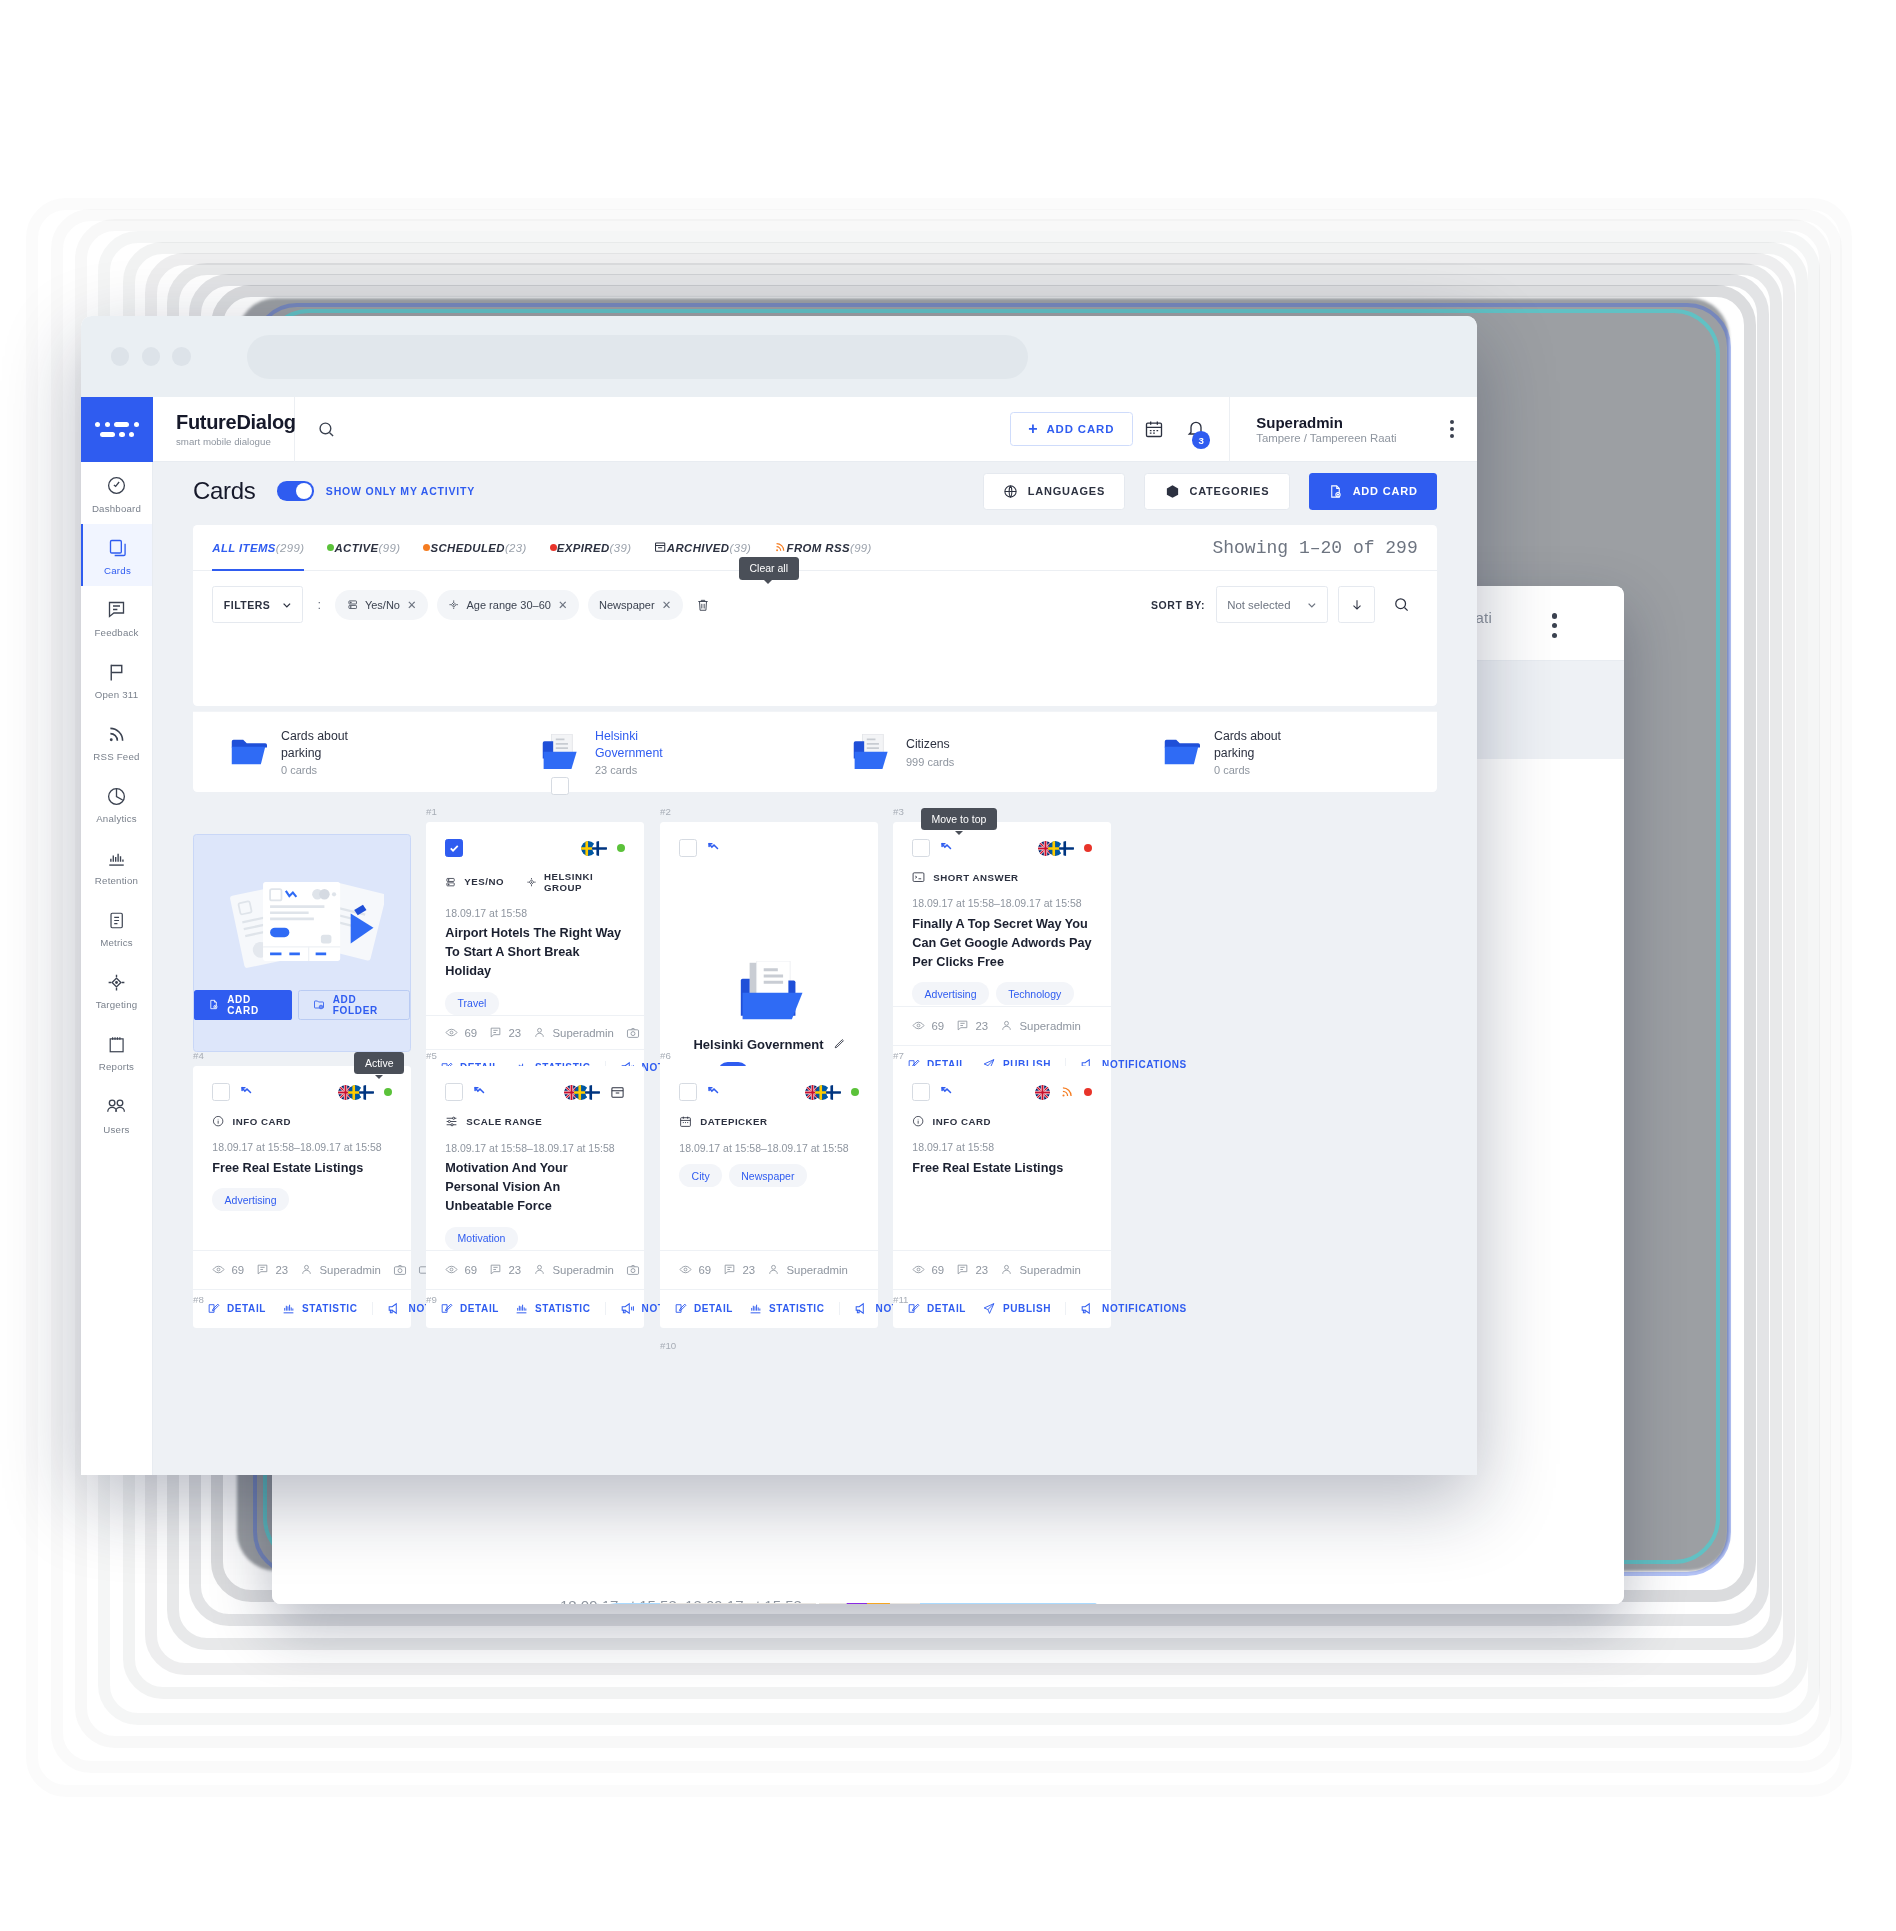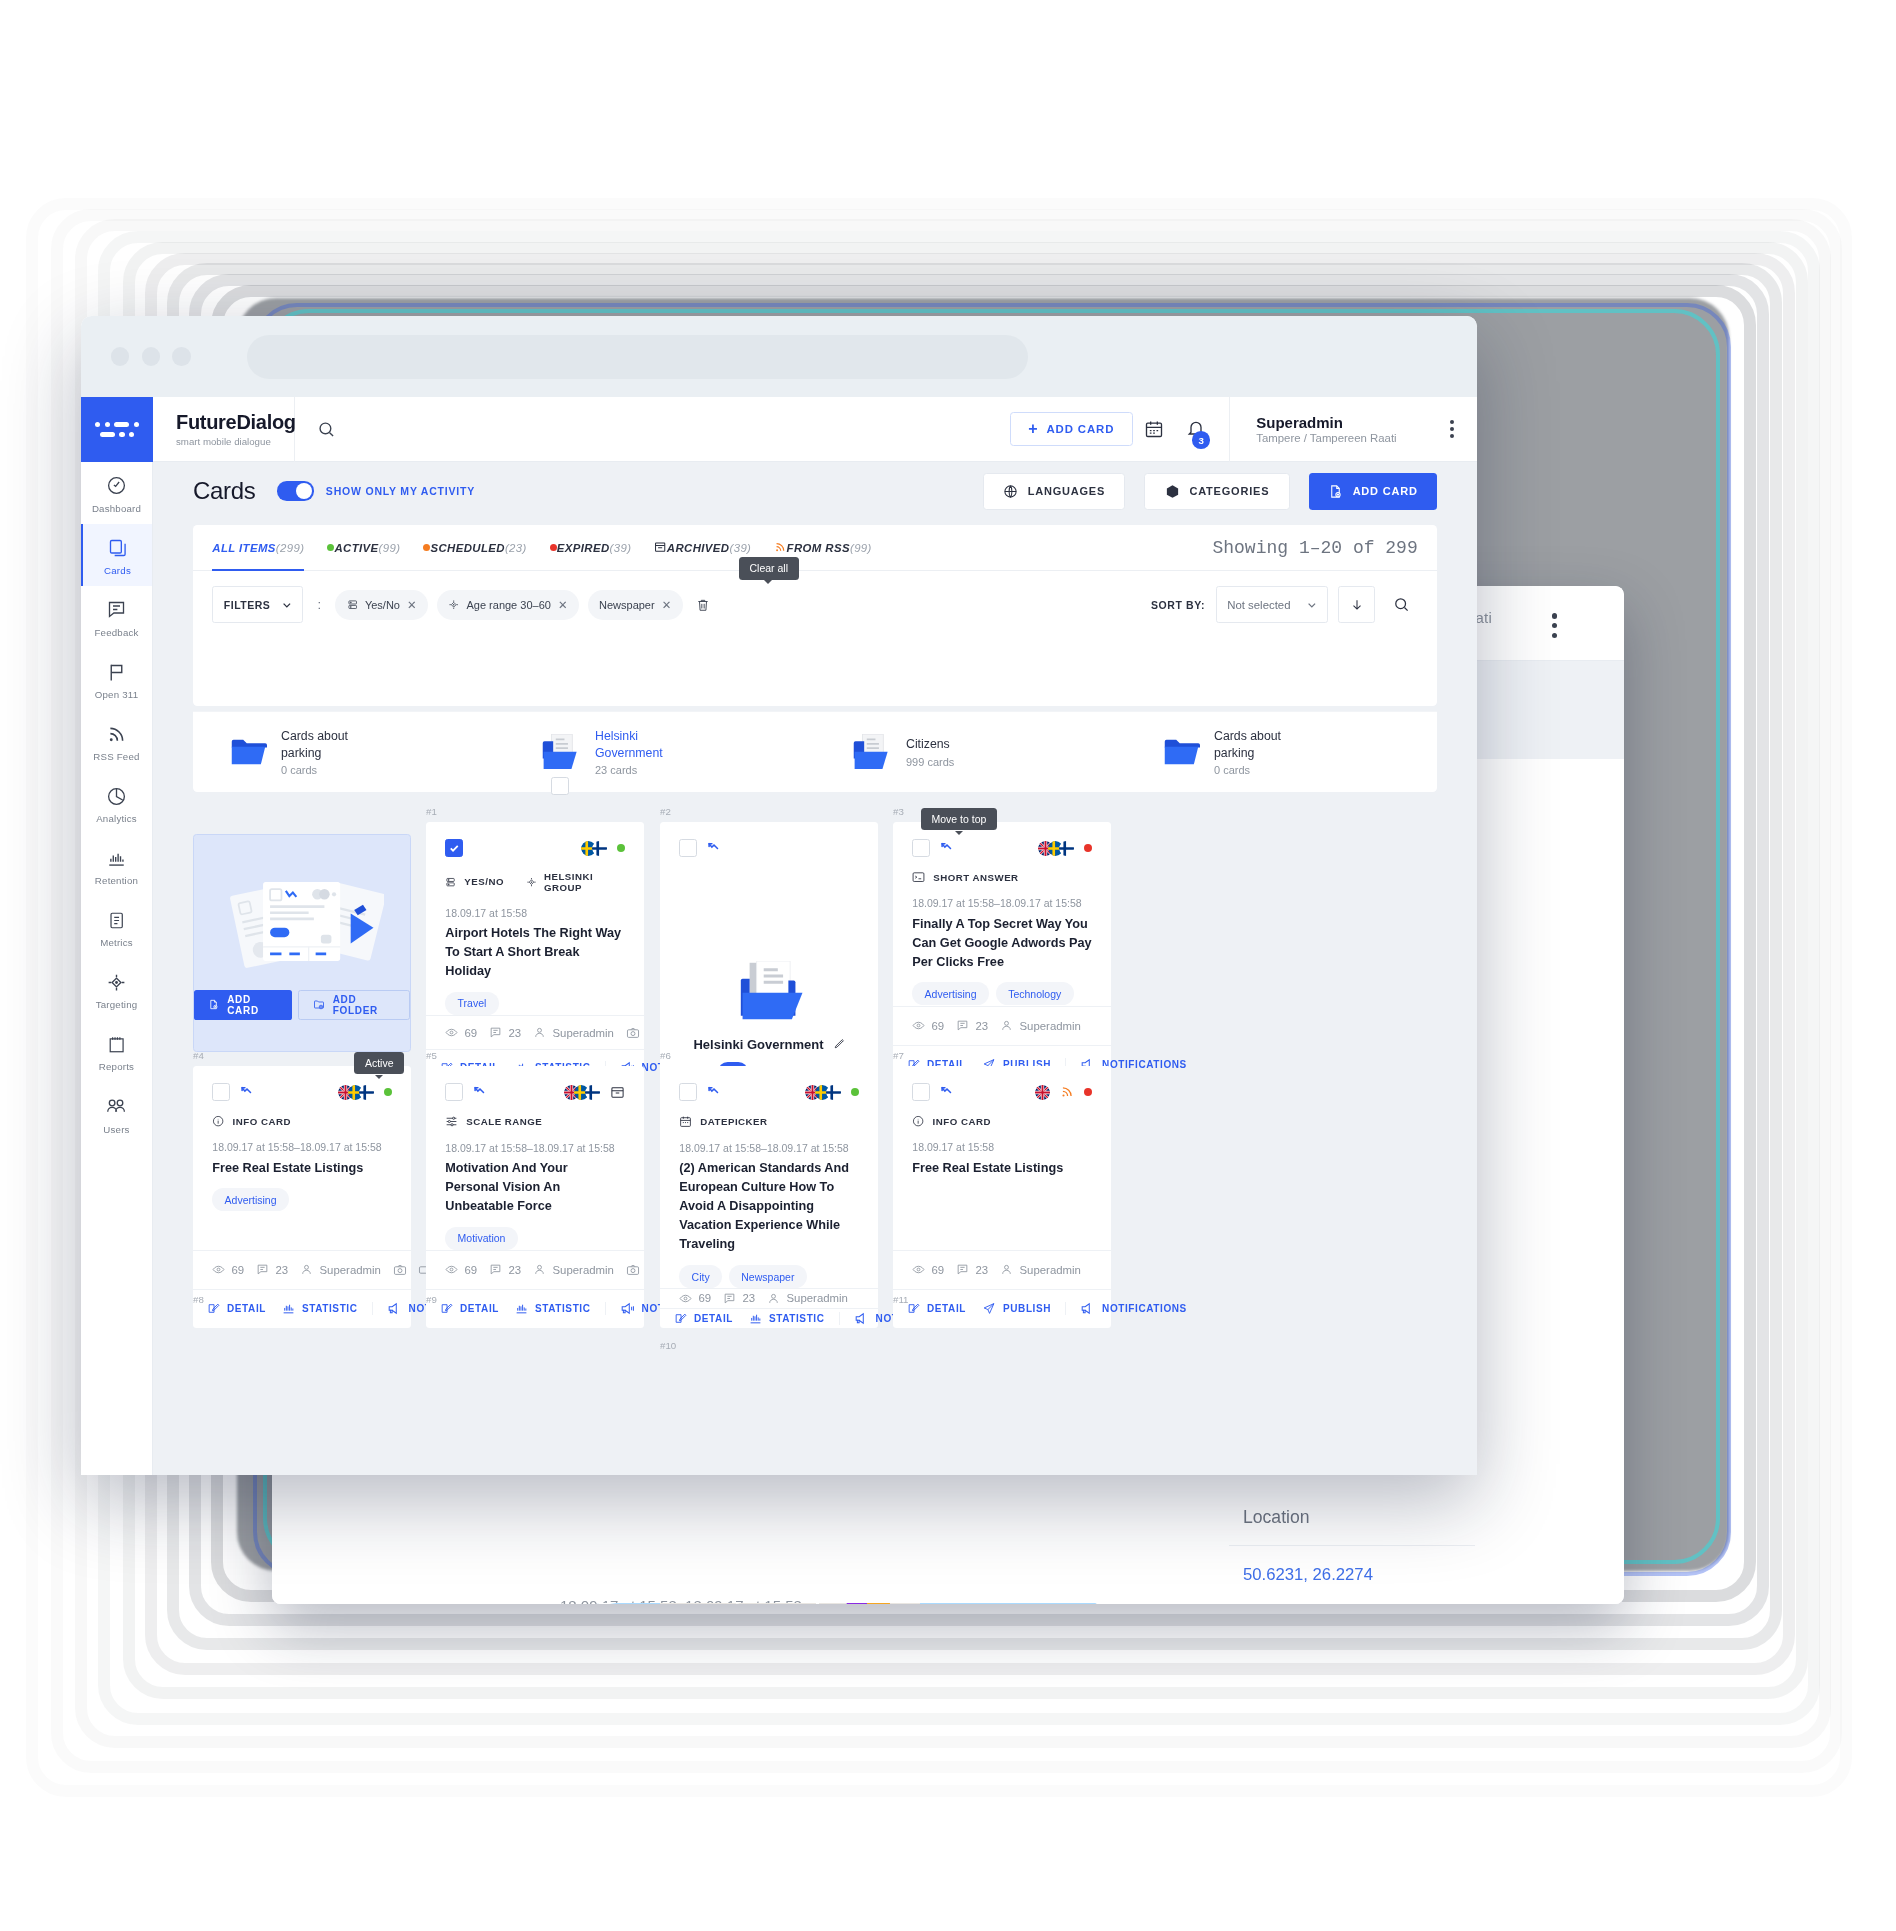--- a/index.html
+++ b/index.html
@@ -279,26 +279,20 @@
         <div class="wb-kpi-title">
           <span>lot identified</span>
           <span class="wb-kpi-delta">-3%</span>
         </div>
         <div style="margin-top:8.8px;">
           <span class="wb-kpi-num">0%</span>
           <span class="wb-kpi-den">/ 80</span>
         </div>
       </div>
 
-      <div class="wb-loc">
-        <div class="wb-loc-h">Location</div>
-        <div class="wb-loc-r">50.6231, 26.2274</div>
-        <div class="wb-loc-r">50.6231, 26.2274</div>
-
-      </div>
 
       <div class="wb-table">
         <div class="wb-trow">
           
           
           
         </div>
 
       </div>
 
@@ -1280,21 +1274,20 @@
               </div>
               <div class="ctype">
                 <svg width="13" height="13" viewBox="0 0 24 24" fill="none" stroke="currentColor" stroke-width="1.6">
                     <rect x="3" y="5" width="18" height="16" rx="1.5"></rect>
                     <path d="M3 10h18M8 3v4M16 3v4"></path>
                     <path d="M7 14h2M11 14h2M15 14h2"></path>
                   </svg>
                 <span class="tx">DATEPICKER</span>
               </div>
               <div class="cdate">18.09.17 at 15:58–18.09.17 at 15:58</div>
-              <div class="ctitle">(2) American Standards And European Culture How To Avoid A Disappointing Vacation Experience While Traveling</div>
               <div class="tags">
                 <span class="tag">City</span>
                 <span class="tag">Newspaper</span>
               </div>
             </div>
             <div class="card-stats">
               <span class="s">
                 <svg width="13" height="13" viewBox="0 0 24 24" fill="none" stroke="currentColor" stroke-width="1.6">
                     <path d="M2 12s4-6 10-6 10 6 10 6-4 6-10 6-10-6-10-6z"></path>
                     <circle cx="12" cy="12" r="2.6"></circle>

